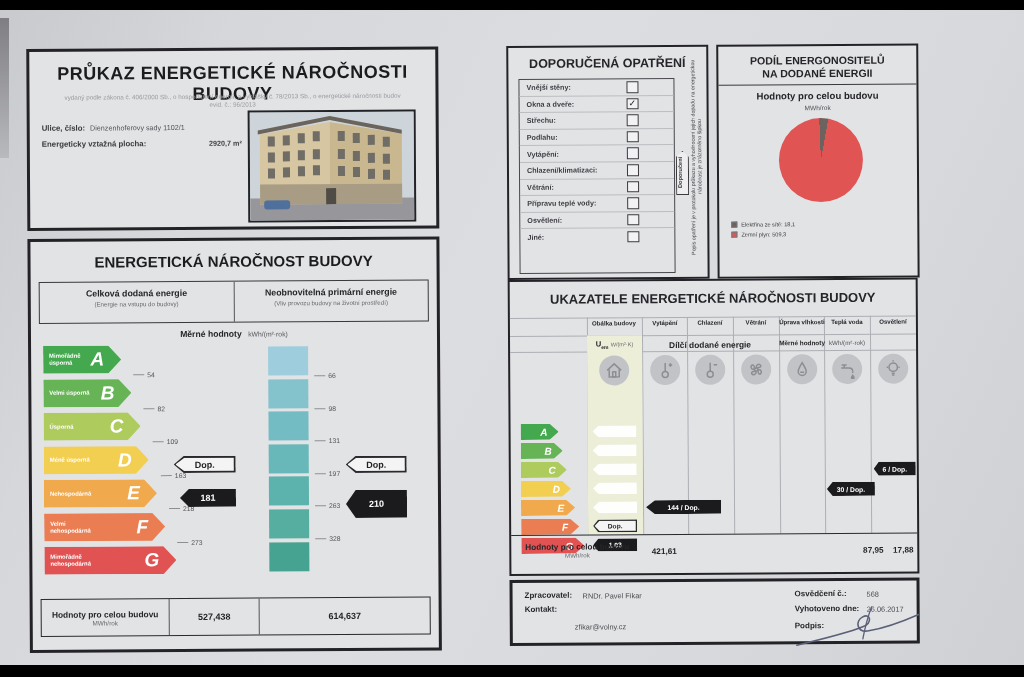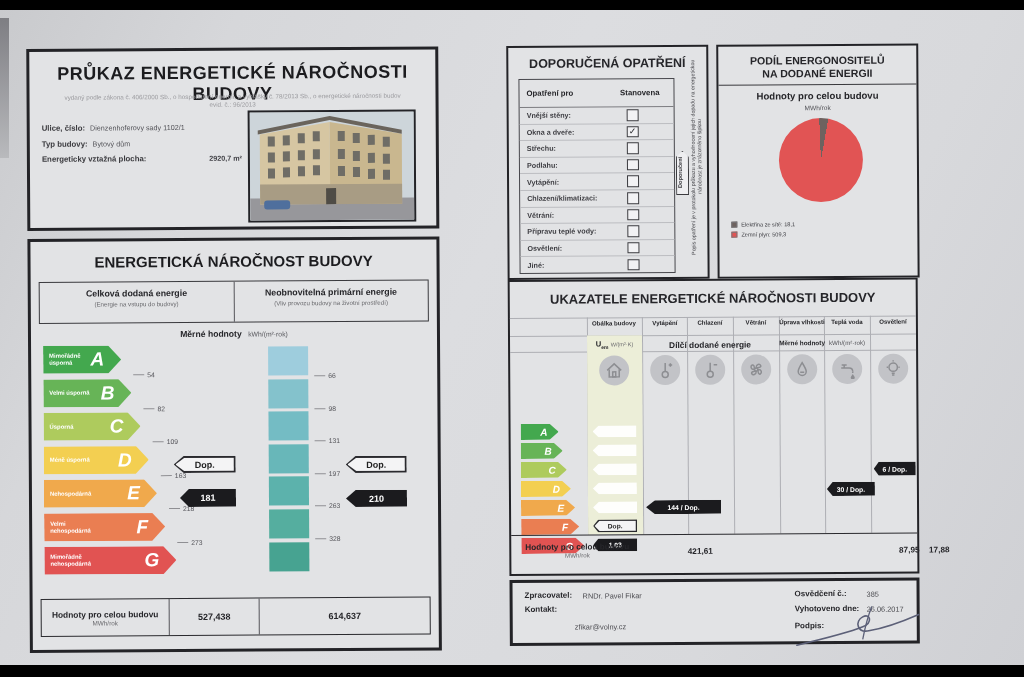--- a/index.html
+++ b/index.html
@@ -136,21 +136,21 @@
   .sm-marker.white { background:#2a2a2e; }
   .sm-marker.white .in { position:absolute; inset:1.4px;
     clip-path:polygon(0 50%, 12% 0, 100% 0, 100% 100%, 12% 100%);
     background:#f4f4f5; font-size:6.6px; font-weight:bold; display:flex; align-items:center;
     justify-content:center; color:#222; }
   .ind-totals { position:absolute; left:0; right:0; top:253px; height:37px;
     border-top:1.8px solid #2a2a2e; }
   .ind-totals .lab { position:absolute; left:0; width:132px; top:7px; text-align:center; }
   .ind-totals .lab .a { font-size:8.2px; font-weight:bold; }
   .ind-totals .lab .b { font-size:6.2px; color:#6a6a6e; }
-  .ind-val { position:absolute; top:12px; font-size:8.2px; font-weight:bold; transform:translateX(-50%);margin-left:36px; }
+  .ind-val { position:absolute; top:12px; font-size:8.2px; font-weight:bold; transform:translateX(-50%); }
 
   
   .foot { border-width:3.5px; }
   .f-lb { position:absolute; font-size:8px; font-weight:bold; }
   .f-vl { position:absolute; font-size:7.4px; color:#4d4d52; }
   .sig { position:absolute; right:-6px; top:18px; }
 </style>
 </head>
 <body>
 
@@ -161,24 +161,20 @@
   <div class="panel thick" style="left:28px; top:36px; width:412px; height:182px;">
     <div class="cert-title">PRŮKAZ ENERGETICKÉ NÁROČNOSTI BUDOVY</div>
     <div class="cert-sub">
       <span>vydaný podle zákona č. 406/2000 Sb., o hospodaření energií, a vyhlášky č. 78/2013 Sb., o energetické náročnosti budov</span><br>
       <span>evid. č.: 96/2013</span>
     </div>
     <div class="cert-rows">
       <div class="cert-row">
         <span class="lb">Ulice, číslo:</span>
         <span class="vl">Dienzenhoferovy sady 1102/1</span>
-      </div>
-      <div class="cert-row">
-        <span class="lb">Typ budovy:</span>
-        <span class="vl">Bytový dům</span>
       </div>
       <div class="cert-row right">
         <span class="lb">Energeticky vztažná plocha:</span>
         <span class="vl">2920,7 m²</span>
       </div>
     </div>
     <div class="bphoto">
       <svg width="164" height="108" viewBox="0 0 164 108">
         <rect x="0" y="0" width="164" height="108" fill="#cdd5da"></rect>
         <rect x="0" y="86" width="164" height="22" fill="#97979b"></rect>
@@ -289,41 +285,37 @@
     <span class="tick" style="left:283px; top:132px;"><span>66</span></span>
     <span class="tick" style="left:283px; top:164.5px;"><span>98</span></span>
     <span class="tick" style="left:283px; top:197px;"><span>131</span></span>
     <span class="tick" style="left:283px; top:229.5px;"><span>197</span></span>
     <span class="tick" style="left:283px; top:262px;"><span>263</span></span>
     <span class="tick" style="left:283px; top:294.5px;"><span>328</span></span>
 
     <div class="marker white" style="left:314px; top:216px; width:61px; height:17px;">
       <div class="in">Dop.</div>
     </div>
-    <div class="marker black" style="left:314px; top:250px; width:61px; height:17px;">
+    <div class="marker black" style="left:314px; top:250px; width:61px; height:28px;">
       <span>210</span>
     </div>
 
     <div class="totals">
       <div class="c1">
         <div class="a">Hodnoty pro celou budovu</div>
         <div class="b">MWh/rok</div>
       </div>
       <div class="c2">527,438</div>
       <div class="c3">614,637</div>
     </div>
   </div>
 
   <div class="panel" style="left:508px; top:36px; width:202px; height:234px;">
     <div class="meas-title">DOPORUČENÁ OPATŘENÍ</div>
     <div class="meas-box">
-      <div class="meas-head">
-        <span class="h1">Opatření pro</span>
-        <span class="h2">Stanovena</span>
-      </div>
       <div class="meas-row">
             <span class="ml">Vnější stěny:</span>
             <span class="chk"></span>
           </div>
       <div class="meas-row">
             <span class="ml">Okna a dveře:</span>
             <span class="chk">✓</span>
           </div>
       <div class="meas-row">
             <span class="ml">Střechu:</span>
@@ -527,21 +519,21 @@
       <div class="ind-val" style="left:392px;">17,88</div>
     </div>
   </div>
 
   <div class="panel foot" style="left:508px; top:570px; width:410px; height:66px;">
     <span class="f-lb" style="left:12px; top:8px;">Zpracovatel:</span>
     <span class="f-vl" style="left:70px; top:8.5px;">RNDr. Pavel Fikar</span>
     <span class="f-lb" style="left:12px; top:22px;">Kontakt:</span>
     <span class="f-vl" style="left:62px; top:40px;">zfikar@volny.cz</span>
     <span class="f-lb" style="left:282px; top:8px;">Osvědčení č.:</span>
-    <span class="f-vl" style="left:354px; top:8.5px;">385</span>
+    <span class="f-vl" style="left:354px; top:8.5px;">568</span>
     <span class="f-lb" style="left:282px; top:23px;">Vyhotoveno dne:</span>
     <span class="f-vl" style="left:354px; top:24px;">26.06.2017</span>
     <span class="f-lb" style="left:282px; top:40px;">Podpis:</span>
     <svg class="sig" width="130" height="52" viewBox="0 0 130 52">
       <path d="M4 46 C30 40 55 34 70 28 C80 24 78 14 70 18 C62 22 64 34 76 32 C95 29 112 22 126 16" fill="none" stroke="#5c6078" stroke-width="1.6" stroke-linecap="round"></path>
       <path d="M70 40 C72 30 75 18 79 8" fill="none" stroke="#5c6078" stroke-width="1.3" stroke-linecap="round"></path>
     </svg>
   </div>
 
 </div>

